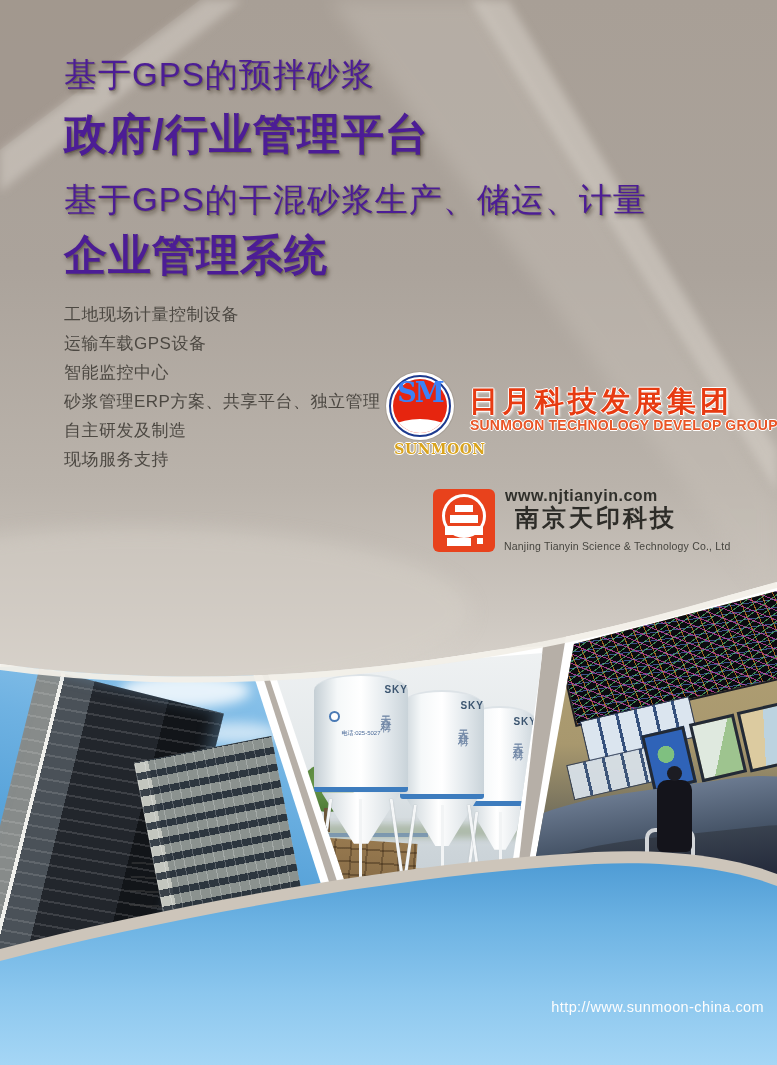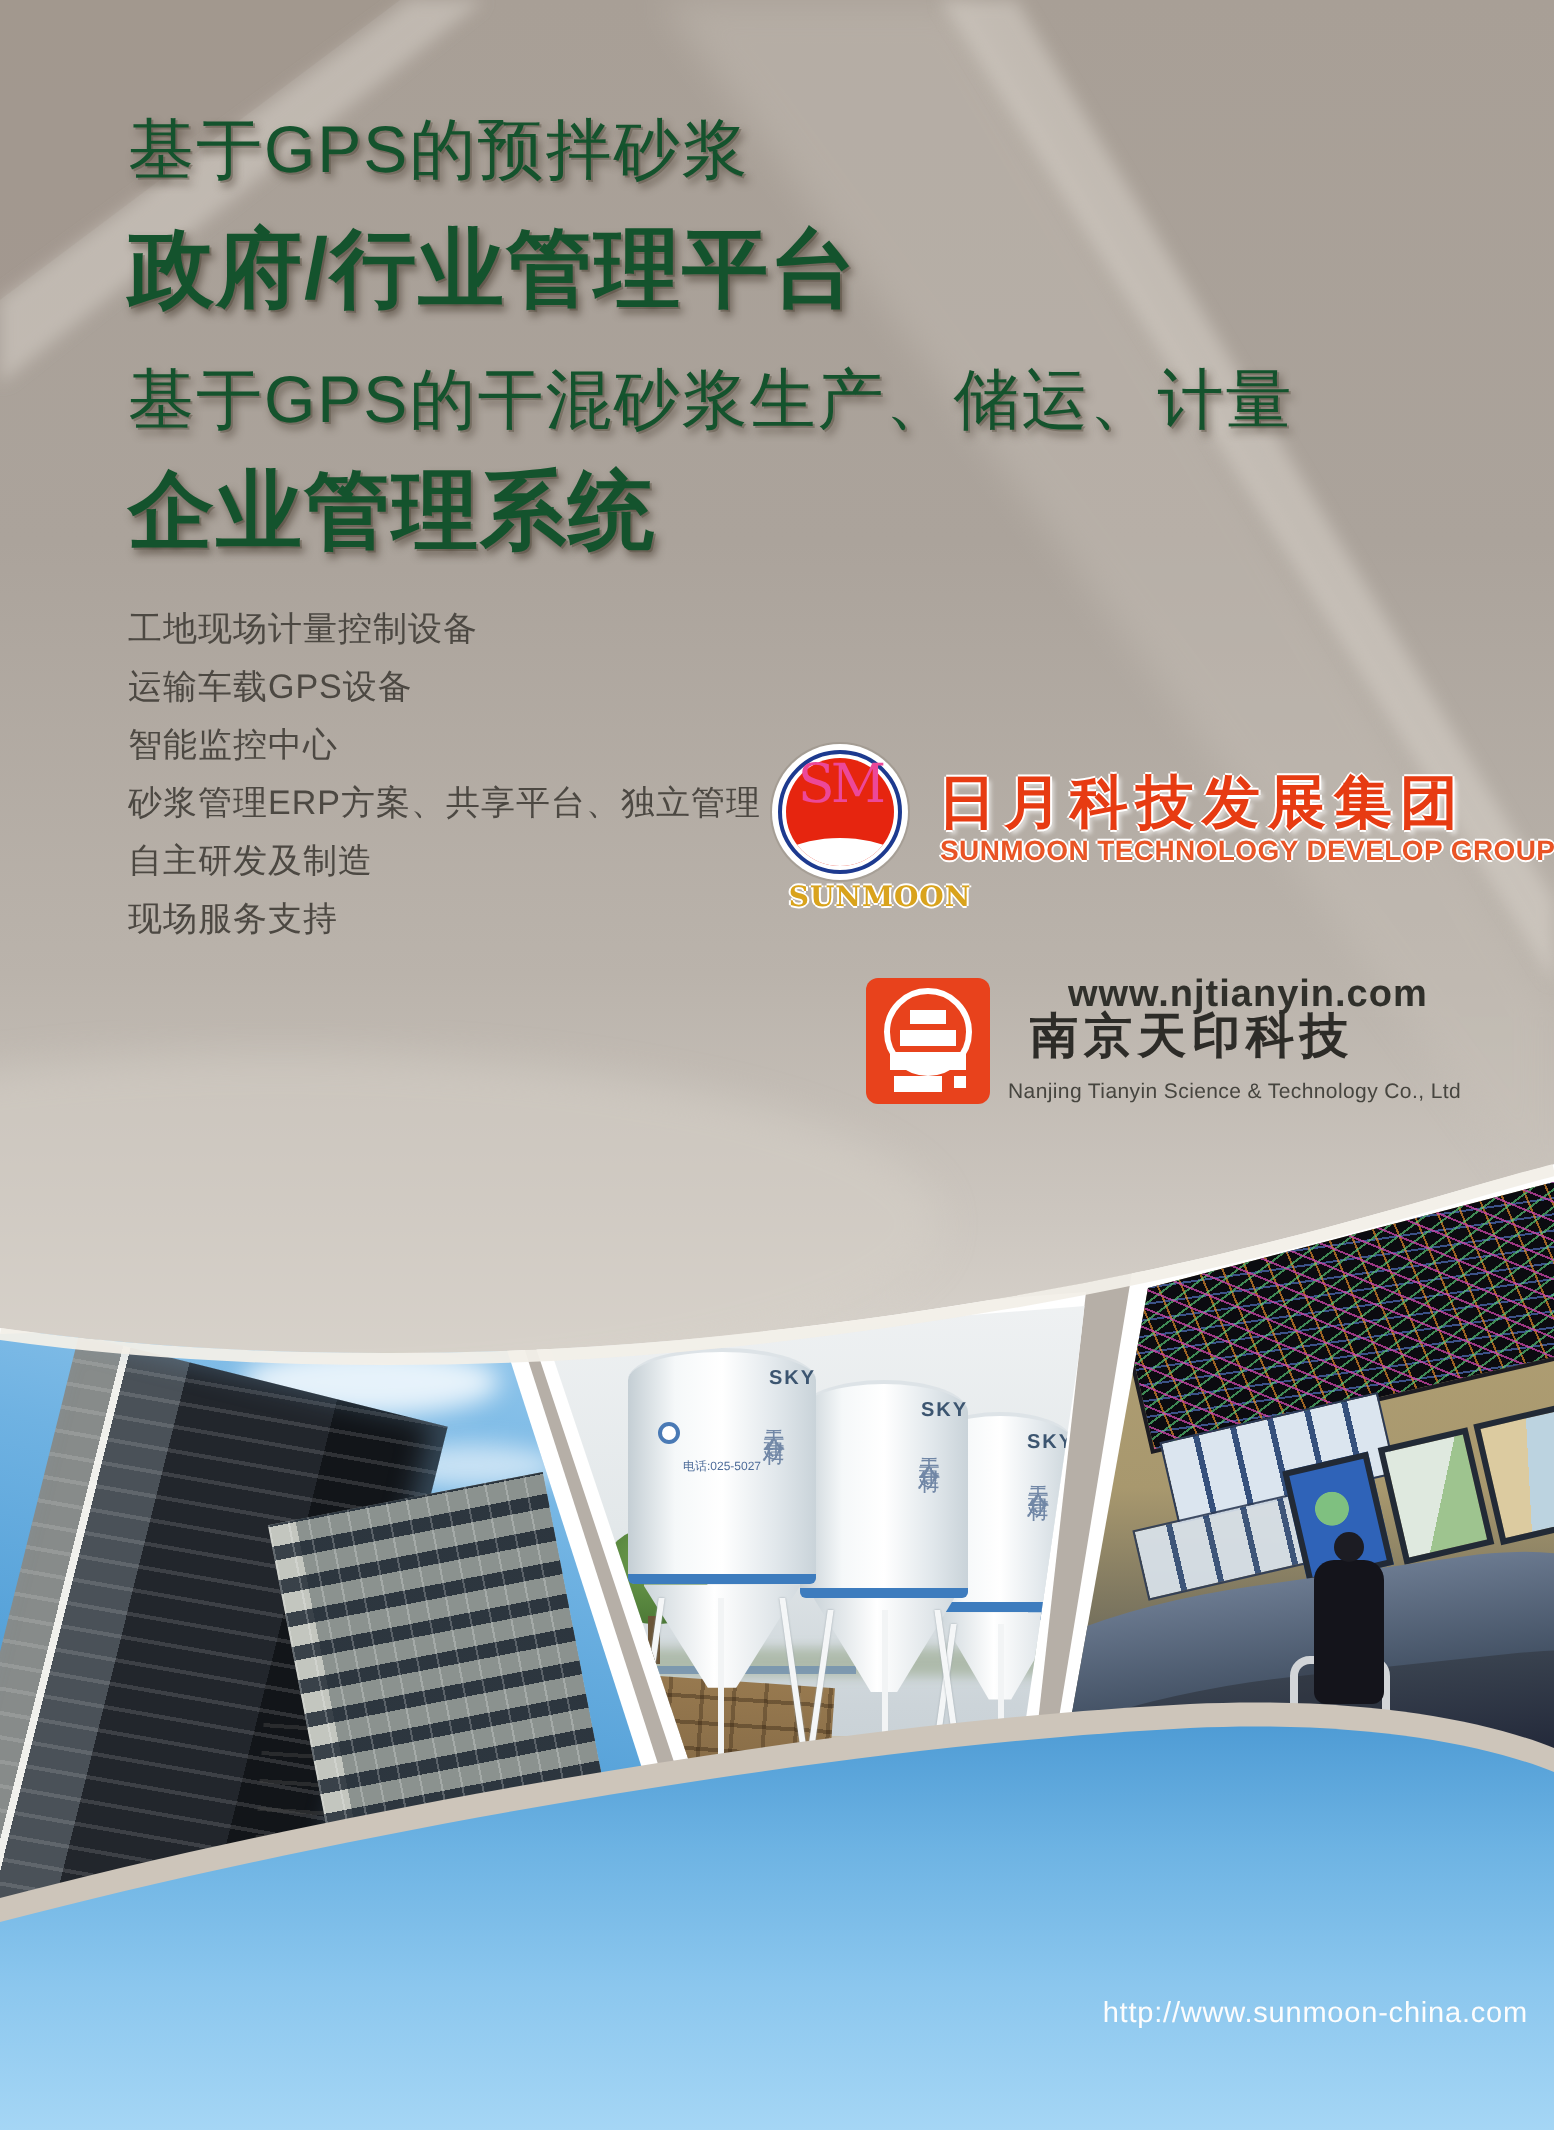--- a/index.html
+++ b/index.html
@@ -120,53 +120,53 @@
   .person-body{position:absolute;left:152px;top:212px;width:35px;height:72px;border-radius:10px 10px 6px 6px;background:#14141b;}
   .chair{position:absolute;left:140px;top:260px;width:50px;height:56px;border:4px solid #d2d5d8;border-radius:10px 10px 14px 14px;background:rgba(40,44,52,.35);}
 
   
   .svg-layer{position:absolute;left:0;top:0;width:777px;height:1065px;pointer-events:none;}
   .svg-gray{z-index:5;}
   .svg-blue{z-index:6;}
 
   
   .fg{position:absolute;z-index:10;}
-  .headline{left:64px;color:#14532d;white-space:nowrap;
+  .headline{left:64px;color:#4c1d95;white-space:nowrap;
     text-shadow:2px 3px 4px rgba(70,60,48,.65),1px 1px 0 rgba(95,86,72,.45);}
   .h-light{font-size:33px;font-weight:normal;letter-spacing:1px;}
   .h-bold{font-size:43px;font-weight:bold;letter-spacing:1px;}
   .hl1{top:53px;} .hl2{top:106px;} .hl3{top:178px;} .hl4{top:227px;}
 
   .features{left:64px;top:303px;}
   .feature-item{height:29px;font-size:17px;color:#4c4842;letter-spacing:.5px;white-space:nowrap;}
 
   .sm-logo{left:386px;top:372px;width:68px;height:68px;border-radius:50%;background:#fff;
     box-shadow:0 0 0 1px rgba(120,110,100,.25);}
   .sm-ring{position:absolute;inset:3px;border:2px solid #1d3a8f;border-radius:50%;}
   .sm-red{position:absolute;inset:7px;border-radius:50%;background:#e6250f;overflow:hidden;}
   .sm-moon{position:absolute;left:50%;bottom:-30px;transform:translateX(-50%);width:80px;height:44px;background:#fff;border-radius:50%;}
   .sm-monogram{position:absolute;left:0;top:5px;width:100%;text-align:center;
-    font-family:"DejaVu Serif","Liberation Serif",serif;font-weight:normal;font-size:27px;color:#ec4899;letter-spacing:-2px;}
+    font-family:"DejaVu Serif","Liberation Serif",serif;font-weight:bold;font-size:27px;color:#3b82f6;letter-spacing:-2px;}
   .sm-caption{left:372px;top:441px;width:96px;text-align:center;
     font-family:"DejaVu Serif","Liberation Serif",serif;font-weight:bold;font-size:14px;color:#d9a31d;letter-spacing:.5px;
     text-shadow:1px 0 0 #fff,-1px 0 0 #fff,0 1px 0 #fff,0 -1px 0 #fff;margin-left:20px;}
   .sm-cn{left:469px;top:382px;font-size:29px;font-weight:bold;color:#e73b12;letter-spacing:4px;white-space:nowrap;
     text-shadow:1px 0 0 #fff,-1px 0 0 #fff,0 1px 0 #fff,0 -1px 0 #fff,2px 2px 2px rgba(255,255,255,.6);}
   .sm-en{left:470px;top:417px;font-size:14px;font-weight:bold;color:#e95425;letter-spacing:.2px;white-space:nowrap;
     text-shadow:1px 0 0 #fff,-1px 0 0 #fff,0 1px 0 #fff,0 -1px 0 #fff;}
 
   .ty-logo{left:433px;top:489px;width:62px;height:63px;border-radius:6px;background:#e8421c;overflow:hidden;}
   .ty-ring{position:absolute;left:9px;top:5px;width:44px;height:44px;border:3px solid #fff;border-radius:50%;}
   .ty-step{position:absolute;background:#fff;}
   .ty-s1{left:22px;top:16px;width:18px;height:7px;}
   .ty-s2{left:17px;top:26px;width:28px;height:8px;}
   .ty-s3{left:12px;top:37px;width:38px;height:9px;}
   .ty-s4{left:14px;top:49px;width:24px;height:8px;}
   .ty-s5{left:42px;top:47px;width:10px;height:10px;border:2px solid #e8421c;}
-  .ty-web{left:505px;top:487px;font-size:19px;font-weight:bold;color:#30302b;letter-spacing:.5px;margin-left:29px;}
+  .ty-web{left:505px;top:487px;font-size:16px;font-weight:bold;color:#30302b;letter-spacing:.5px;}
   .ty-cn{left:503px;top:502px;font-size:24px;font-weight:bold;color:#2d2c28;letter-spacing:3px;white-space:nowrap;margin-left:12px;}
   .ty-en{left:504px;top:540px;font-size:10.5px;color:#46453f;letter-spacing:.2px;white-space:nowrap;}
 
   .footer-url{right:13px;top:999px;font-size:14.5px;color:#fdfdfd;letter-spacing:.4px;}
 </style>
 </head>
 <body>
 
 <div class="page">
 

